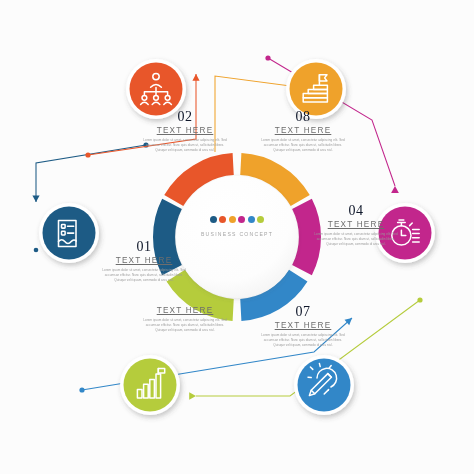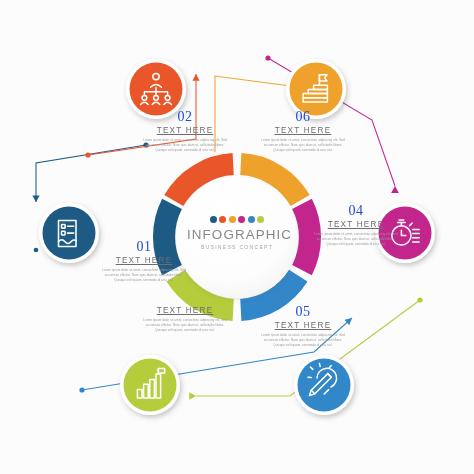--- a/index.html
+++ b/index.html
@@ -6,21 +6,21 @@
   body{
     width:474px;height:474px;
     background:#fcfcfc;
     font-family:"Liberation Sans", sans-serif;
     overflow:hidden;
   }
   #stage{position:relative;width:474px;height:474px;}
   #art{position:absolute;left:0;top:0;}
 
   .txtblock{position:absolute;text-align:center;width:96px;}
-  .num{font-size:14px;font-weight:400;color:#1d4ed8;letter-spacing:.5px;line-height:1.05;font-family:"Liberation Serif",serif;}
+  .num{font-size:14px;font-weight:400;color:#0f172a;letter-spacing:.5px;line-height:1.05;font-family:"Liberation Serif",serif;}
   .head{font-size:8.2px;color:#6d6d6d;letter-spacing:1.2px;margin-top:1px;text-decoration:underline;}
   .body{font-size:3.05px;color:#9a9a9a;line-height:1.62;margin-top:3px;padding:0 6px;letter-spacing:.05px;}
 
   #center-text{position:absolute;left:187px;top:228px;width:100px;text-align:center;}
   .ct-main{font-size:13.4px;color:#8a8a8a;letter-spacing:1.1px;line-height:1;font-family:"Liberation Sans",sans-serif;}
   .ct-sub{font-size:5.1px;color:#a5a5a5;letter-spacing:1.25px;margin-top:3px;}
   #dots{position:absolute;left:205px;top:216px;width:64px;height:8px;display:flex;justify-content:center;gap:2.1px;}
   .dot{width:7.4px;height:7.4px;border-radius:50%;}
 </style>
 </head>
@@ -189,49 +189,48 @@
   <div class="body">Lorem ipsum dolor sit amet, consectetur adipiscing elit. Sed accumsan efficitur. Nunc quis diam ut, sollicitudin libero. Quisque velit quam, commodo id arcu nisl.</div>
 </div>
 
 <div class="txtblock" style="left:137px;top:110px;">
   <div class="num">02</div>
   <div class="head">TEXT HERE</div>
   <div class="body">Lorem ipsum dolor sit amet, consectetur adipiscing elit. Sed accumsan efficitur. Nunc quis diam ut, sollicitudin libero. Quisque velit quam, commodo id arcu nisl.</div>
 </div>
 
 <div class="txtblock" style="left:255px;top:110px;">
-  <div class="num">06</div>
+  <div class="num">08</div>
   <div class="head">TEXT HERE</div>
   <div class="body">Lorem ipsum dolor sit amet, consectetur adipiscing elit. Sed accumsan efficitur. Nunc quis diam ut, sollicitudin libero. Quisque velit quam, commodo id arcu nisl.</div>
 </div>
 
 <div class="txtblock" style="left:308px;top:204px;">
   <div class="num">04</div>
   <div class="head">TEXT HERE</div>
   <div class="body">Lorem ipsum dolor sit amet, consectetur adipiscing elit. Sed accumsan efficitur. Nunc quis diam ut, sollicitudin libero. Quisque velit quam, commodo id arcu nisl.</div>
 </div>
 
 <div class="txtblock" style="left:255px;top:305px;">
-  <div class="num">05</div>
+  <div class="num">07</div>
   <div class="head">TEXT HERE</div>
   <div class="body">Lorem ipsum dolor sit amet, consectetur adipiscing elit. Sed accumsan efficitur. Nunc quis diam ut, sollicitudin libero. Quisque velit quam, commodo id arcu nisl.</div>
 </div>
 
 <div class="txtblock" style="left:137px;top:305px;">
   <div class="head">TEXT HERE</div>
   <div class="body">Lorem ipsum dolor sit amet, consectetur adipiscing elit. Sed accumsan efficitur. Nunc quis diam ut, sollicitudin libero. Quisque velit quam, commodo id arcu nisl.</div>
 </div>
 
 <div id="dots">
       <span class="dot" style="background: rgb(29, 91, 133);"></span>
       <span class="dot" style="background: rgb(232, 86, 42);"></span>
       <span class="dot" style="background: rgb(239, 162, 43);"></span>
       <span class="dot" style="background: rgb(194, 38, 140);"></span>
       <span class="dot" style="background: rgb(50, 135, 200);"></span>
       <span class="dot" style="background: rgb(181, 204, 60);"></span>
     </div>
 
 <div id="center-text">
-  <div class="ct-main">INFOGRAPHIC</div>
   <div class="ct-sub">BUSINESS CONCEPT</div>
 </div>
 
 </div>
 
 </body></html>

